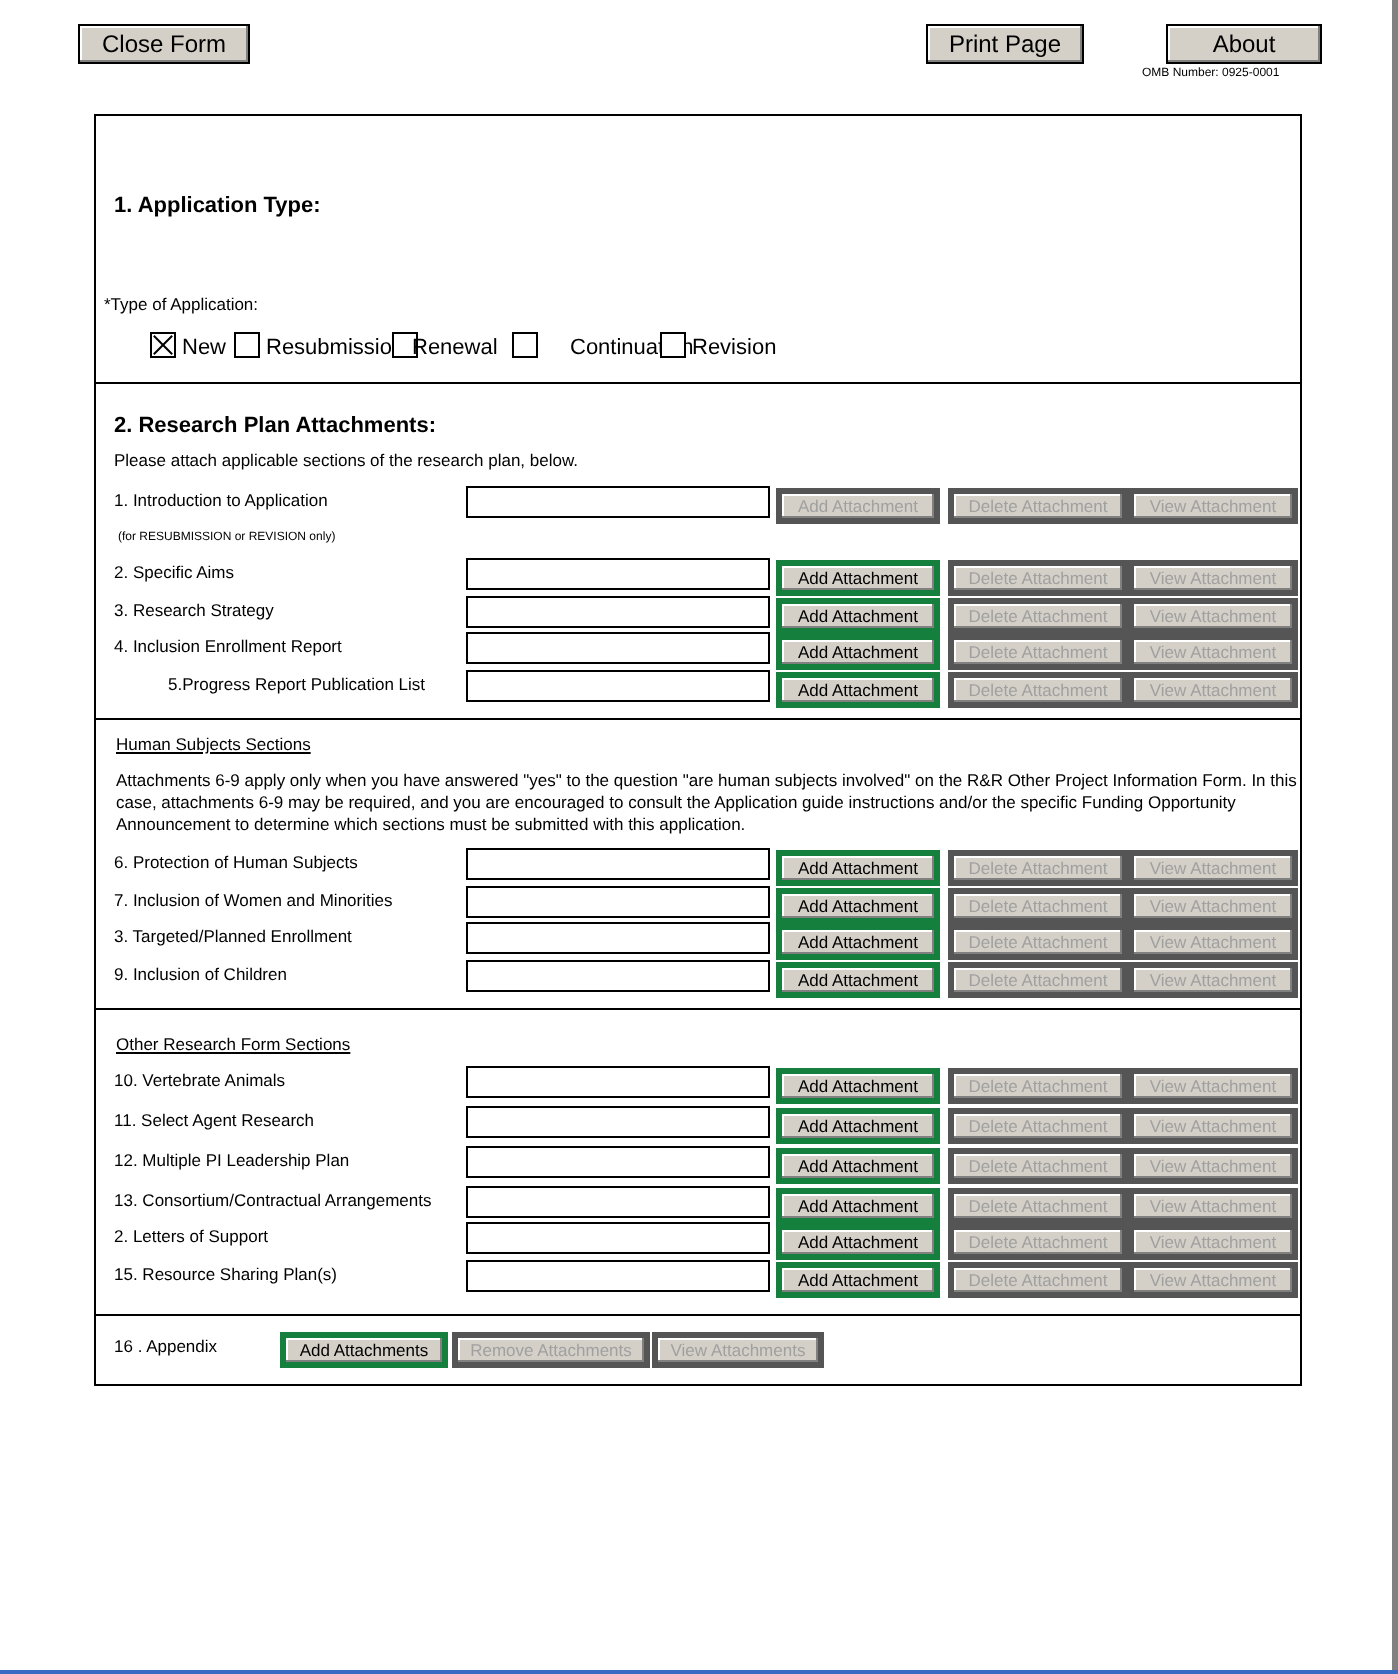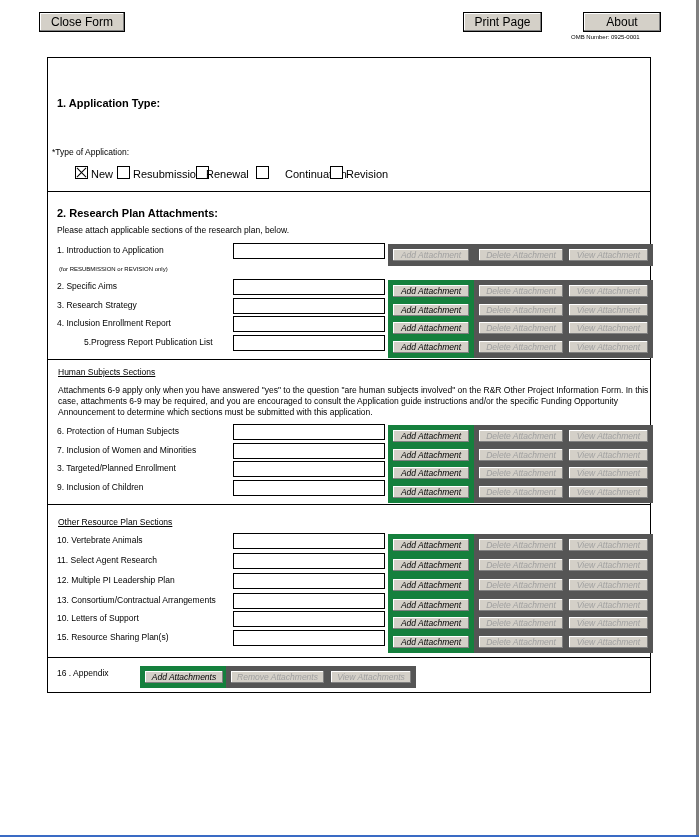--- a/index.html
+++ b/index.html
@@ -20,23 +20,23 @@
   .t { font-size:8.5px; }
   .small { font-size:6px; }
   .u { text-decoration:underline; }
   .para { position:absolute; font-size:8.5px; line-height:11px; white-space:normal; }
   .cb { position:absolute; width:11px; height:11px; border:1px solid #000; background:#fff; }
   .cb.checked::before, .cb.checked::after { content:""; position:absolute; left:5px; top:-1px; width:1px; height:13px; background:#000; }
   .cb.checked::before { transform:rotate(45deg); }
   .cb.checked::after { transform:rotate(-45deg); }
   .cblabel { position:absolute; font-size:11px; }
   .field { position:absolute; width:150px; height:14px; border:1px solid #000; background:#fff; }
-  .btn { position:absolute; height:12px; border:5px solid #15803d; background:#d4d0c8;
+  .btn { position:absolute; height:12px; border:3px solid #15803d; background:#d4d0c8;
          box-shadow: inset -1px -1px 0 #808080, inset 1px 1px 0 #fff;
-         font-size:8.5px; text-align:center; line-height:12px; white-space:nowrap;font-style:italic; }
+         font-size:8.5px; text-align:center; line-height:12px; white-space:nowrap; }
   .btn.dis { color:#a0a0a0; border-color:#555; }
   .b-add { width:76px; }
   .b-del { width:84px; }
   .b-view { width:79px; }
 </style>
 </head>
 <body>
 
 <div class="edge-right"></div>
 <div class="edge-bottom"></div>
@@ -137,21 +137,21 @@
         <div class="abs t" style="left: 9px; top: 424px;">9.   Inclusion of Children</div>
         <div class="field" style="left: 185px; top: 422px;"></div>
         <div class="btn b-add" style="left: 340px; top: 423px;">Add Attachment</div>
         <div class="btn b-del dis" style="left: 426px; top: 423px;">Delete Attachment</div>
         <div class="btn b-view dis" style="left: 516px; top: 423px;">View Attachment</div>
       </div>
     </div>
 
   <div class="sep" style="top:446px;"></div>
 
-  <div class="abs t u" style="left:10px;top:459px;">Other Resource Plan Sections</div>
+  <div class="abs t u" style="left:10px;top:459px;">Other Research Form Sections</div>
   <div id="other-rows">
       <div>
         <div class="abs t" style="left: 9px; top: 477px;">10. Vertebrate Animals</div>
         <div class="field" style="left: 185px; top: 475px;"></div>
         <div class="btn b-add" style="left: 340px; top: 476px;">Add Attachment</div>
         <div class="btn b-del dis" style="left: 426px; top: 476px;">Delete Attachment</div>
         <div class="btn b-view dis" style="left: 516px; top: 476px;">View Attachment</div>
       </div>
       <div>
         <div class="abs t" style="left: 9px; top: 497px;">11. Select Agent Research</div>
@@ -168,21 +168,21 @@
         <div class="btn b-view dis" style="left: 516px; top: 516px;">View Attachment</div>
       </div>
       <div>
         <div class="abs t" style="left: 9px; top: 537px;">13. Consortium/Contractual Arrangements</div>
         <div class="field" style="left: 185px; top: 535px;"></div>
         <div class="btn b-add" style="left: 340px; top: 536px;">Add Attachment</div>
         <div class="btn b-del dis" style="left: 426px; top: 536px;">Delete Attachment</div>
         <div class="btn b-view dis" style="left: 516px; top: 536px;">View Attachment</div>
       </div>
       <div>
-        <div class="abs t" style="left: 9px; top: 555px;">10. Letters of Support</div>
+        <div class="abs t" style="left: 9px; top: 555px;">2. Letters of Support</div>
         <div class="field" style="left: 185px; top: 553px;"></div>
         <div class="btn b-add" style="left: 340px; top: 554px;">Add Attachment</div>
         <div class="btn b-del dis" style="left: 426px; top: 554px;">Delete Attachment</div>
         <div class="btn b-view dis" style="left: 516px; top: 554px;">View Attachment</div>
       </div>
       <div>
         <div class="abs t" style="left: 9px; top: 574px;">15. Resource Sharing Plan(s)</div>
         <div class="field" style="left: 185px; top: 572px;"></div>
         <div class="btn b-add" style="left: 340px; top: 573px;">Add Attachment</div>
         <div class="btn b-del dis" style="left: 426px; top: 573px;">Delete Attachment</div>

